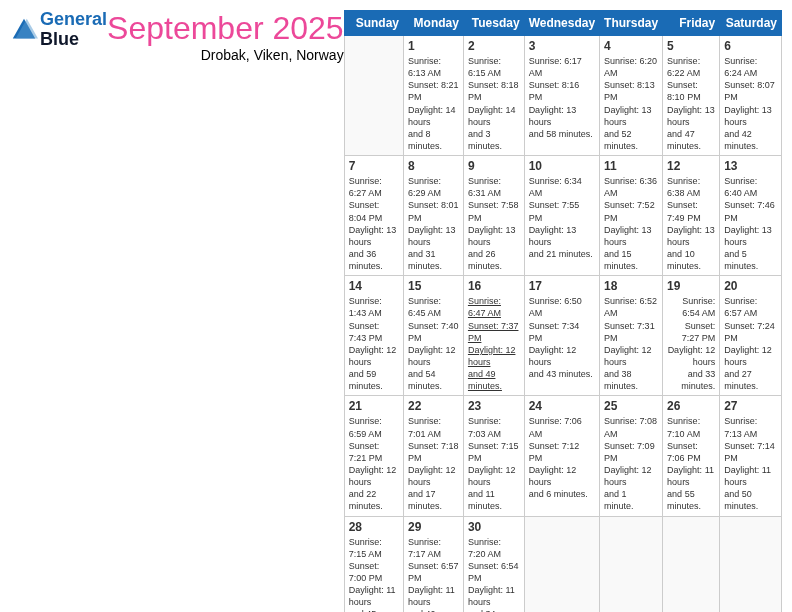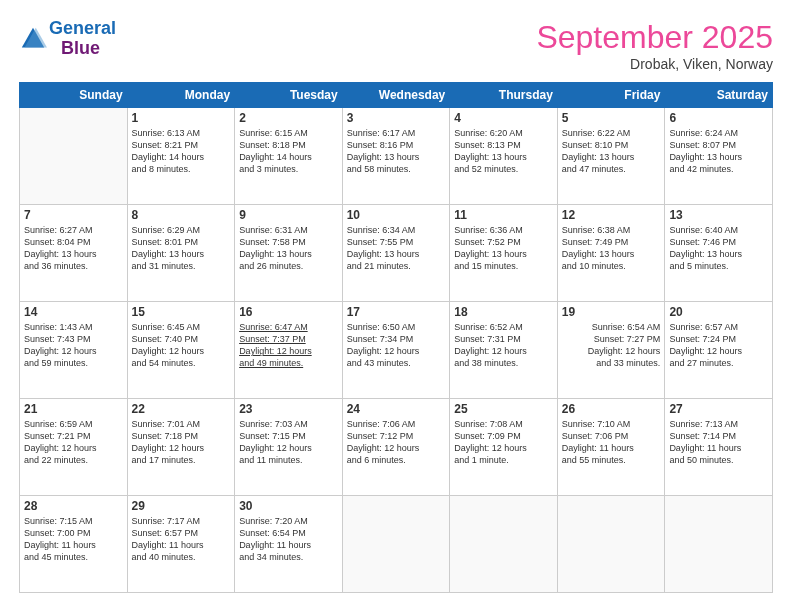--- a/index.html
+++ b/index.html
@@ -6,23 +6,23 @@
     body {
       font-family: Arial, sans-serif;
       background: #fff;
       width: 792px;
       height: 612px;
       overflow: hidden;
     }
     .page {
       width: 792px;
       height: 612px;
-      padding: 19px;
+      padding: 10px;
       display: flex;
-      flex-direction: column;
+      flex-direction: row;
     }
     .header {
       display: flex;
       justify-content: space-between;
       align-items: flex-start;
       margin-bottom: 10px;
     }
     .logo {
       display: flex;
       align-items: center;
@@ -44,21 +44,21 @@
     .title-block {
       text-align: right;
     }
     .month-title {
       font-size: 32px;
       font-weight: normal;
       color: #ec4899;
     }
     .subtitle {
       font-size: 14px;
-      color: #404040;
+      color: #000000;
     }
     .calendar {
       width: 100%;
       border-collapse: collapse;
       flex: 1;
     }
     .calendar th {
       background: #1a6bb5;
       color: #fff;
       font-size: 12px;
@@ -97,21 +97,21 @@
 <div class="page">
   <div class="header">
     <div class="logo">
       <svg class="logo-icon" viewBox="0 0 40 40">
         <rect x="0" y="0" width="40" height="40" fill="white"></rect>
         <polygon points="20,4 36,32 4,32" fill="#1a6bb5"></polygon>
         <polygon points="24,4 40,32 8,32" fill="#5599d0" opacity="0.5"></polygon>
       </svg>
       <div class="logo-text">
         <div><span>General</span></div>
-        <div><span style="color:#701a75;font-weight:bold;margin-left:12px;">Blue</span></div>
+        <div><span style="color:#0f172a;font-weight:bold;">Blue</span></div>
       </div>
     </div>
     <div class="title-block">
       <div class="month-title">September 2025</div>
       <div class="subtitle">Drobak, Viken, Norway</div>
     </div>
   </div>
 
   <table class="calendar">
     <thead>

